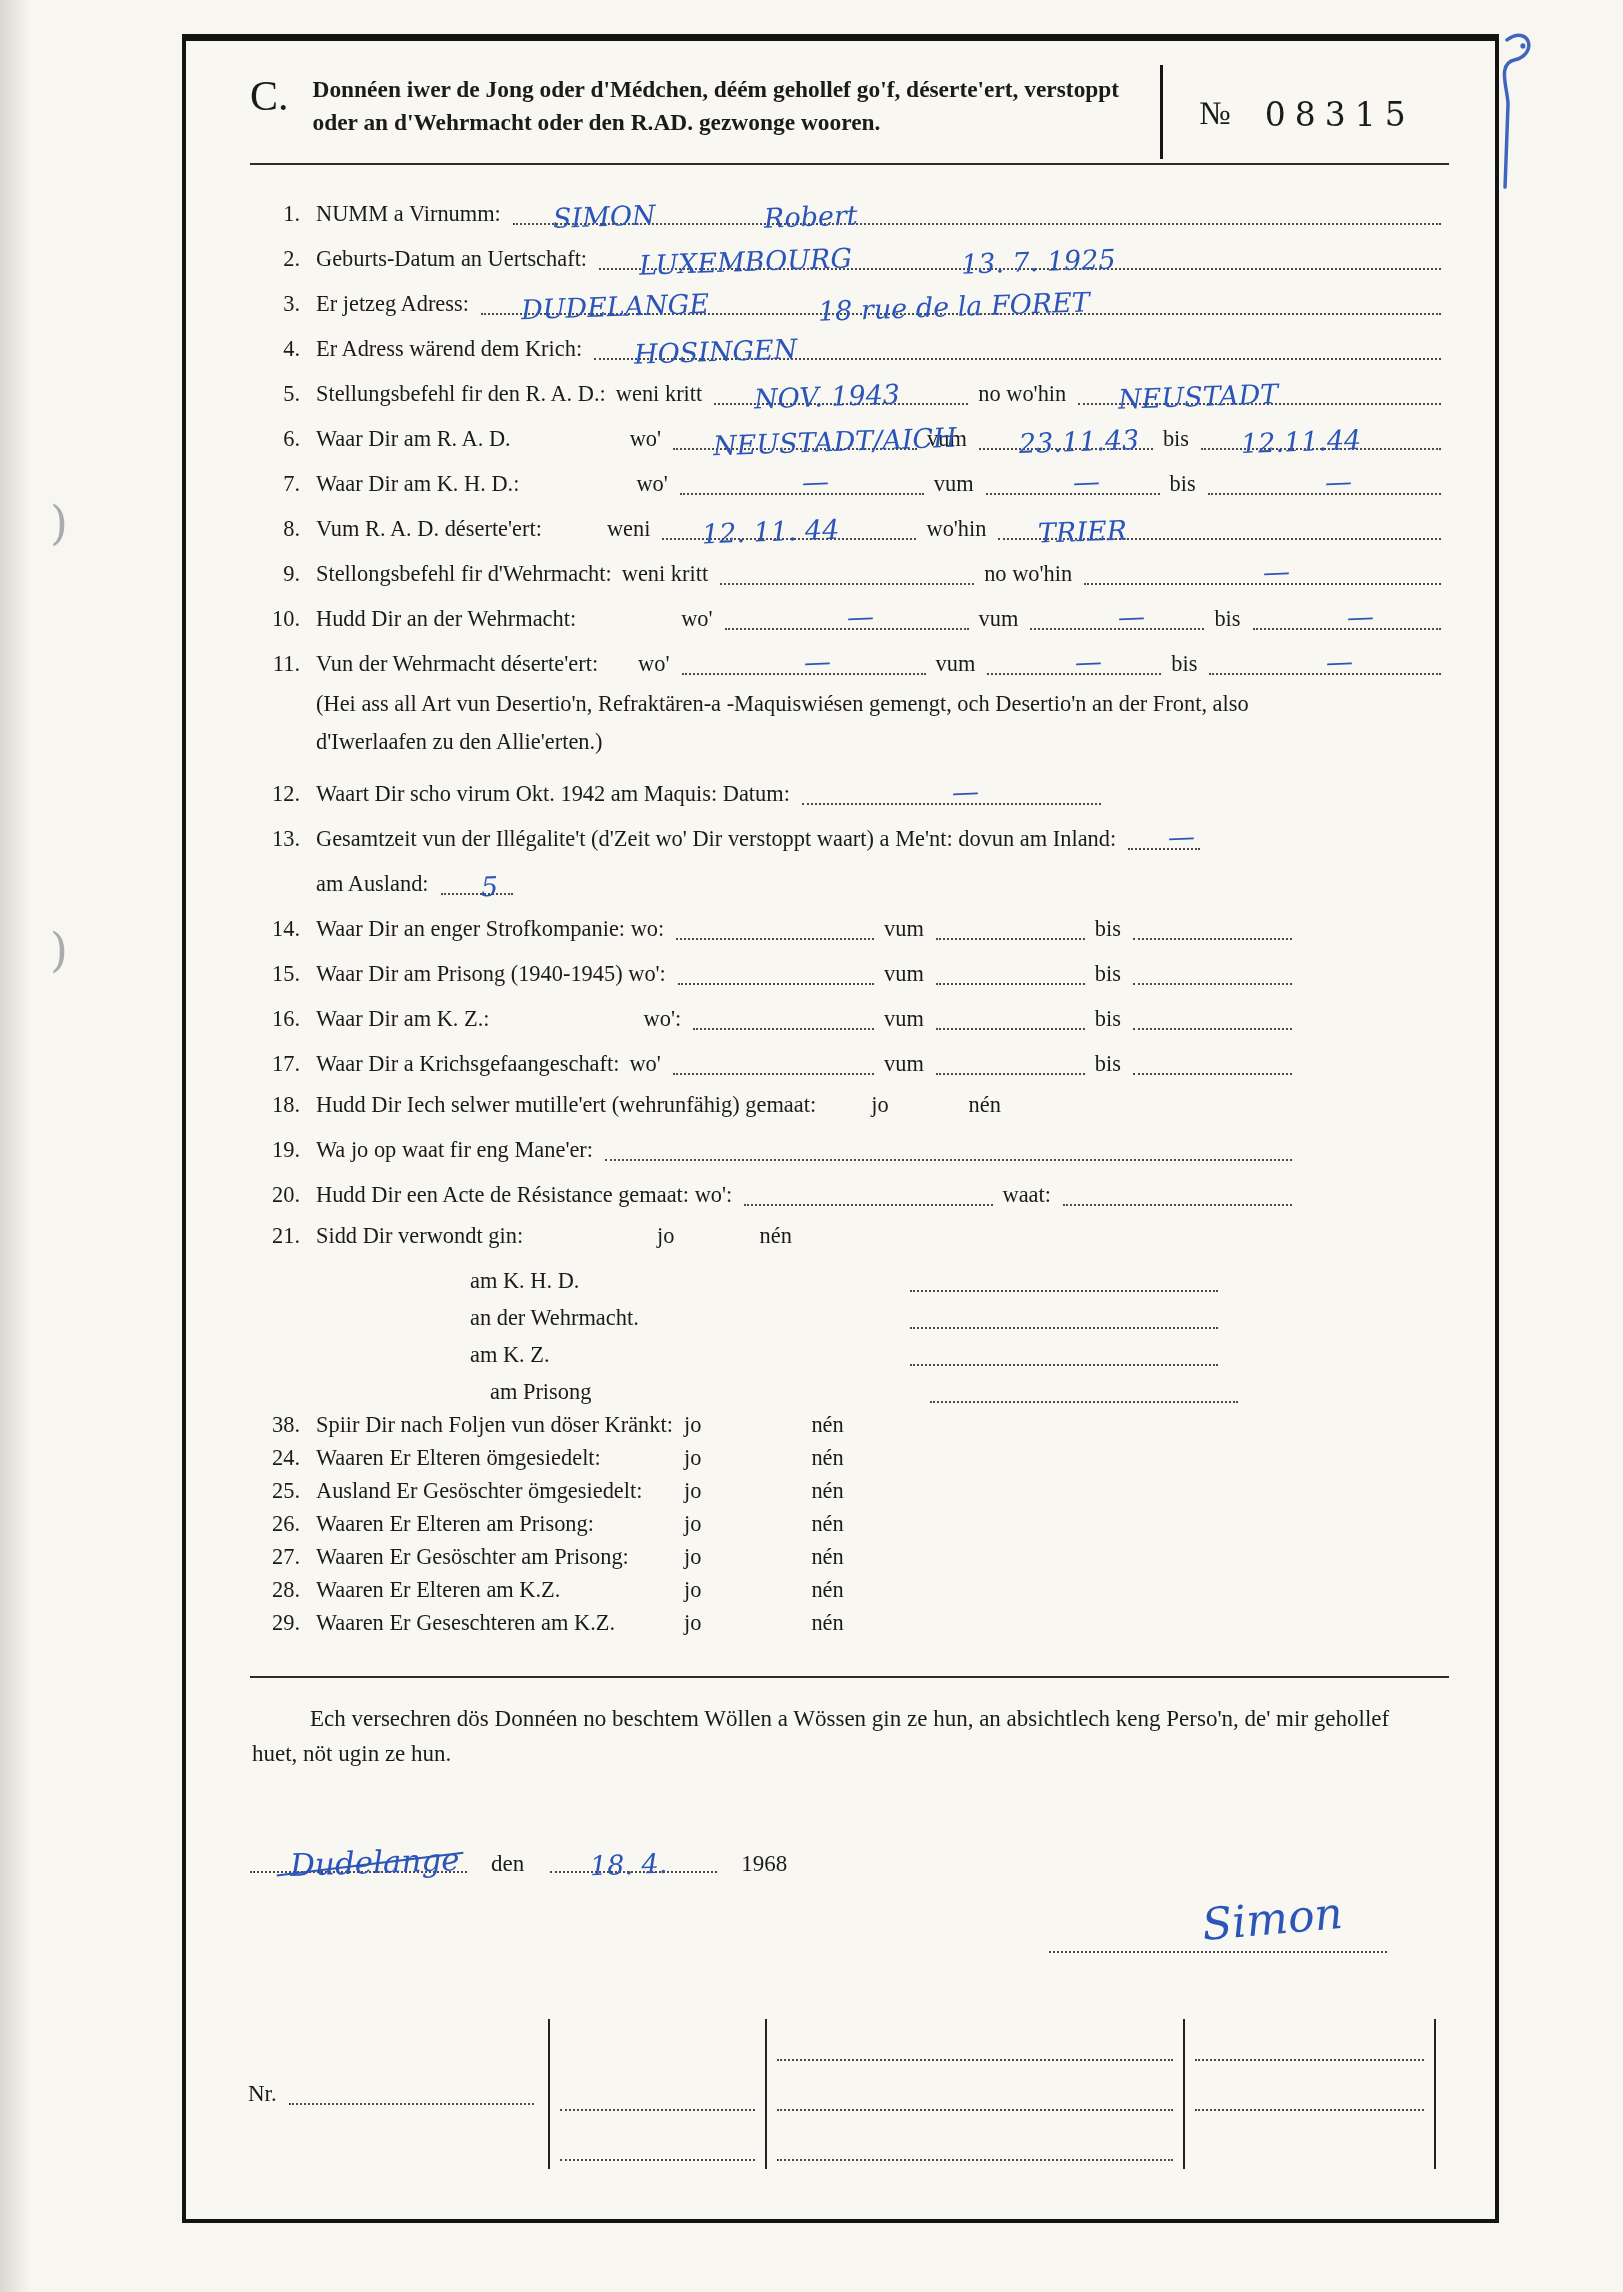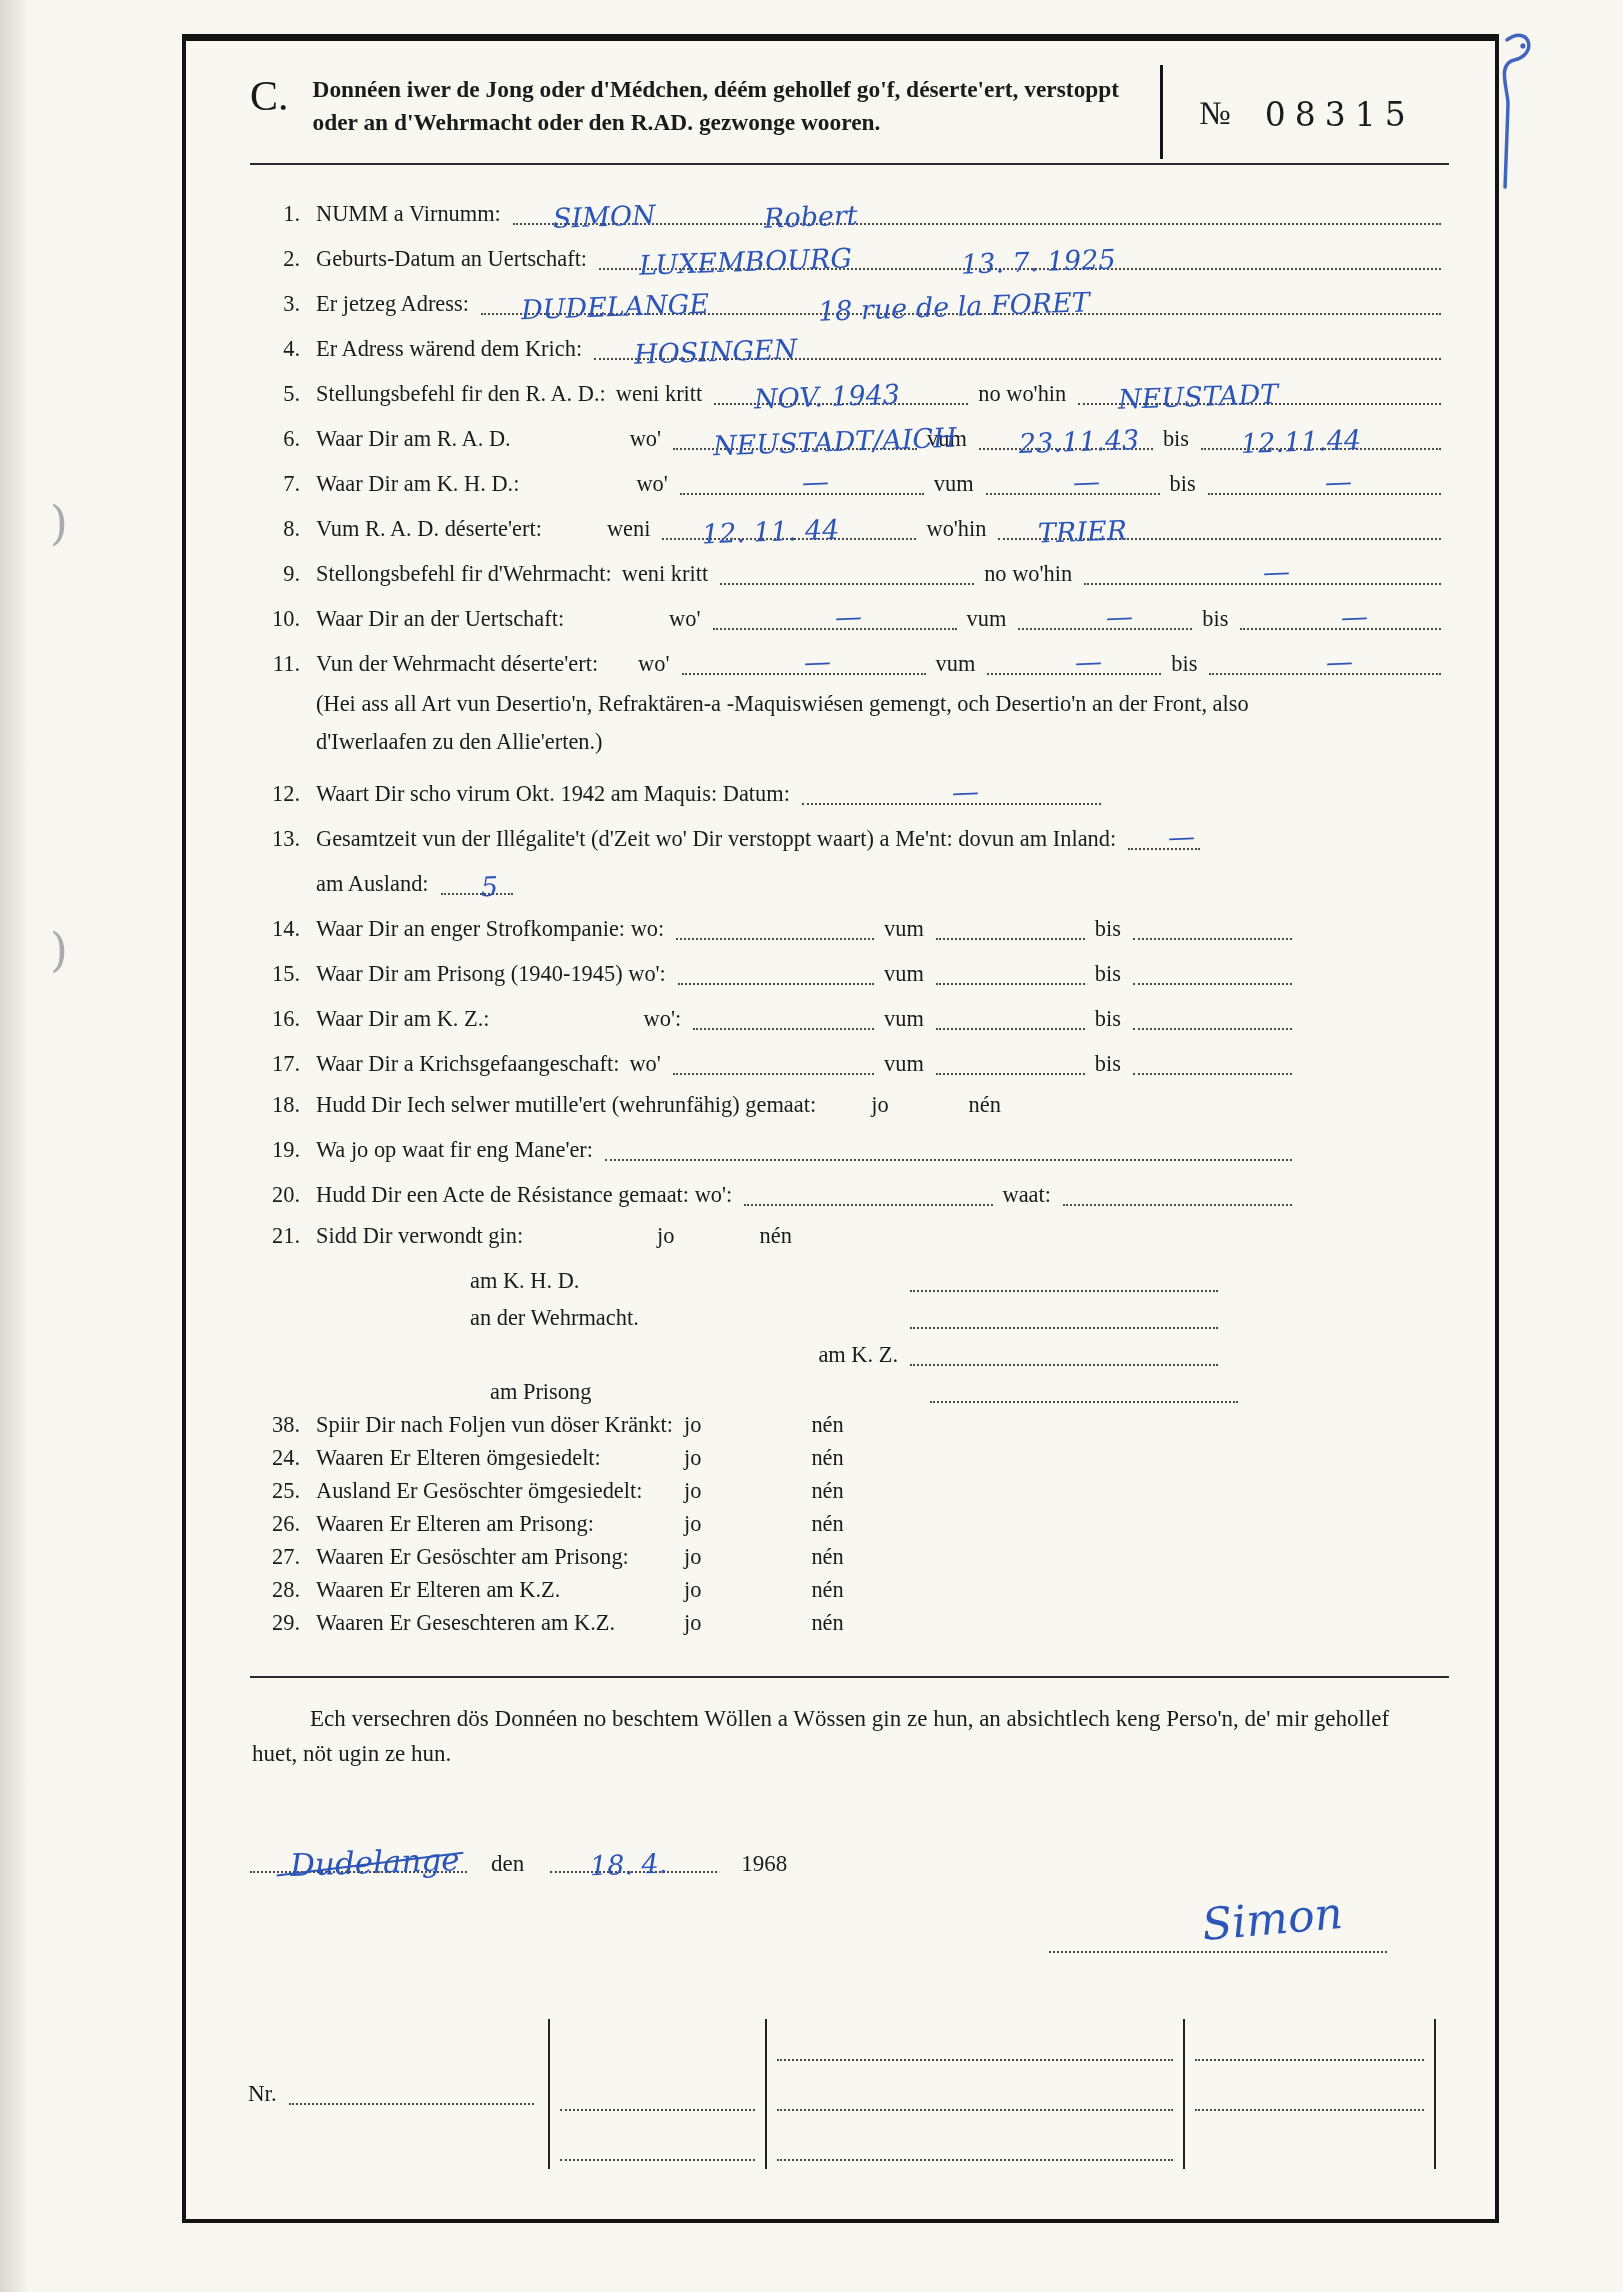--- a/index.html
+++ b/index.html
@@ -191,21 +191,21 @@
           <span class="lbl">Stellongsbefehl fir d'Wehrmacht:</span>
           <span class="lbl">weni kritt</span>
           <span class="fill" style="flex: 0 0 254px;"></span>
           <span class="lbl">no wo'hin</span>
           <span class="fill" style="flex: 1 1 60px;">
             <span class="hw dash">—</span>
           </span>
         </div>
         <div class="row">
           <span class="num">10.</span>
-          <span class="lbl">Waar Dir an der Uertschaft:</span>
+          <span class="lbl">Hudd Dir an der Wehrmacht:</span>
           <span class="gap" style="flex: 0 0 95px;"></span>
           <span class="lbl">wo'</span>
           <span class="fill" style="flex: 0 0 244px;">
             <span class="hw dash">—</span>
           </span>
           <span class="lbl">vum</span>
           <span class="fill" style="flex: 0 0 174px;">
             <span class="hw dash">—</span>
           </span>
           <span class="lbl">bis</span>
@@ -330,21 +330,21 @@
         </div>
         <div class="row tight">
           <span class="num"></span>
           <span class="gap" style="flex: 0 0 154px;"></span>
           <span class="lbl" style="min-width: 428px; display: inline-block;">an der Wehrmacht.</span>
           <span class="fill" style="flex: 0 0 308px;"></span>
         </div>
         <div class="row tight">
           <span class="num"></span>
           <span class="gap" style="flex: 0 0 154px;"></span>
-          <span class="lbl" style="min-width: 428px; display: inline-block; text-align: right;">am K. Z.</span>
+          <span class="lbl" style="min-width: 428px; display: inline-block;">am K. Z.</span>
           <span class="fill" style="flex: 0 0 308px;"></span>
         </div>
         <div class="row tight">
           <span class="num"></span>
           <span class="gap" style="flex: 0 0 154px;"></span>
           <span class="lbl" style="min-width: 428px; display: inline-block; margin-left: 20px;">am Prisong</span>
           <span class="fill" style="flex: 0 0 308px;"></span>
         </div>
         <div class="row tight">
           <span class="num">38.</span>

